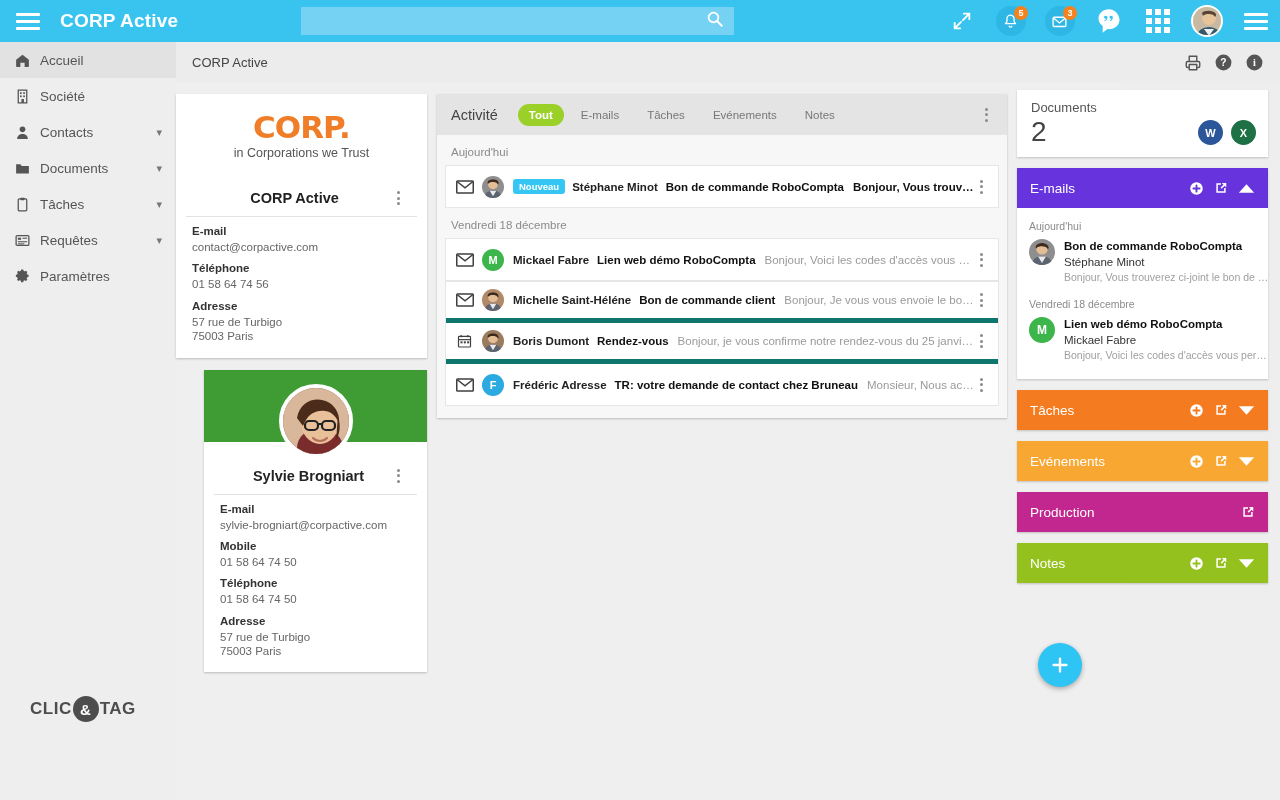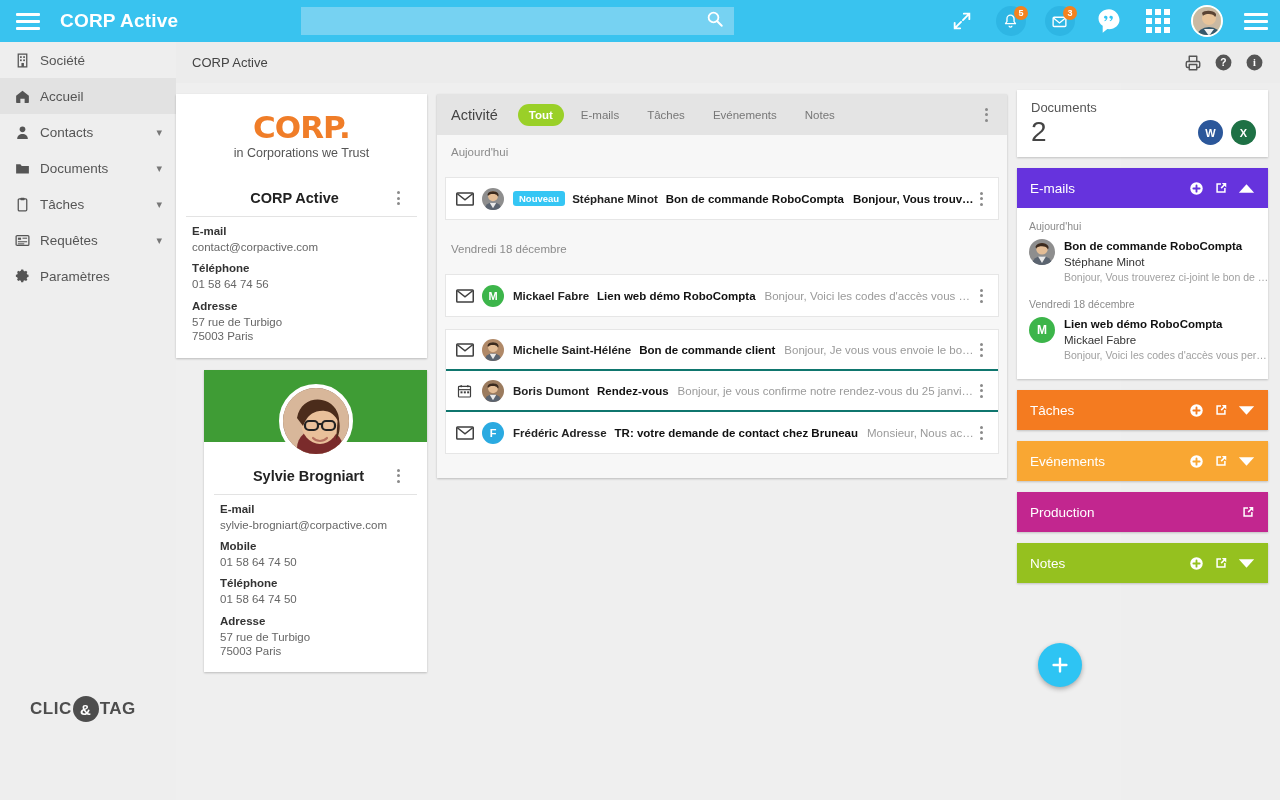--- a/index.html
+++ b/index.html
@@ -75,22 +75,22 @@
   .hero-avatar { position:absolute; left:50%; top:14px; transform:translateX(-50%);
      width:74px;height:74px;border-radius:50%;border:4px solid #fff; overflow:hidden; background:#8a6a55;}
 
   
   .act-head { height:41px; background:#e4e4e4; display:flex; align-items:center; padding:0 14px; }
   .act-title { font-size:14.5px; color:#444; margin-right:20px;}
   .tab { font-size:11.5px; color:#777; padding:5px 11px; border-radius:11px; cursor:pointer; margin-right:6px;}
   .tab.sel { background:#9ad028; color:#fff; font-weight:bold;}
   .act-body { background:#f7f7f7; padding:0 0 12px 0; }
   .day-label { font-size:11.5px; color:#8b8b8b; padding:11px 0 7px 14px;}
-  .rowgroup { margin:12px 8px; background:#fff; border:1px solid #e6e6e6; }
-  .arow { display:flex; align-items:center; height:41px; padding:0 10px; border-bottom:2px solid #0f766e;}
+  .rowgroup { margin:0 8px; background:#fff; border:1px solid #e6e6e6; }
+  .arow { display:flex; align-items:center; height:41px; padding:0 10px; border-bottom:5px solid #0f766e;}
   .arow:last-child{border-bottom:none;}
   .arow .typeic { width:26px; color:#3f3f3f; font-size:14px; display:flex; align-items:center;}
   .av-sm { width:22px;height:22px;border-radius:50%;overflow:hidden; margin-right:9px; flex:0 0 auto;
     display:flex;align-items:center;justify-content:center;color:#fff;font-size:11px;font-weight:bold;}
   .pill-new { background:#35c6f4; color:#fff; font-size:9.5px; font-weight:bold; padding:2px 6px; border-radius:3px; margin-right:7px;}
   .a-from { font-size:11.5px; color:#222; font-weight:bold; margin-right:8px; white-space:nowrap;}
   .a-subj { font-size:11.5px; color:#111; font-weight:bold; margin-right:9px; white-space:nowrap;}
   .a-prev { font-size:11.5px; color:#9a9a9a; flex:1; overflow:hidden; white-space:nowrap; text-overflow:ellipsis;}
 
   
@@ -196,40 +196,40 @@
           <i></i>
           <i></i>
           <i></i>
         </div>
     </div>
   </div>
 </div>
 
 <div class="sidebar">
   <div id="side-list">
+      <div class="side-item active">
+        <span class="side-ic">
+          <svg width="17" height="17" viewBox="0 0 24 24">
+            <path d="M3 11l9-7 9 7v9a1 1 0 0 1-1 1h-5v-6H9v6H4a1 1 0 0 1-1-1z" fill="#555"></path>
+          </svg>
+        </span>
+        <span class="side-label">Accueil</span>
+      </div>
       <div class="side-item">
         <span class="side-ic">
           <svg width="17" height="17" viewBox="0 0 24 24">
             <rect x="6" y="3" width="12" height="18" fill="none" stroke="#555" stroke-width="1.8"></rect>
             <rect x="8.5" y="6" width="2.4" height="2.4" fill="#555"></rect>
             <rect x="13" y="6" width="2.4" height="2.4" fill="#555"></rect>
             <rect x="8.5" y="10.5" width="2.4" height="2.4" fill="#555"></rect>
             <rect x="13" y="10.5" width="2.4" height="2.4" fill="#555"></rect>
             <rect x="10.5" y="15.5" width="3.5" height="5.5" fill="#555"></rect>
           </svg>
         </span>
         <span class="side-label">Société</span>
-      </div>
-      <div class="side-item active">
-        <span class="side-ic">
-          <svg width="17" height="17" viewBox="0 0 24 24">
-            <path d="M3 11l9-7 9 7v9a1 1 0 0 1-1 1h-5v-6H9v6H4a1 1 0 0 1-1-1z" fill="#555"></path>
-          </svg>
-        </span>
-        <span class="side-label">Accueil</span>
       </div>
       <div class="side-item">
         <span class="side-ic">
           <svg width="17" height="17" viewBox="0 0 24 24">
             <circle cx="12" cy="7.5" r="4" fill="#555"></circle>
             <path d="M4.5 21c0-4.5 3.4-7 7.5-7s7.5 2.5 7.5 7z" fill="#555"></path>
           </svg>
         </span>
         <span class="side-label">Contacts</span>
         <span class="chev">▾</span>

